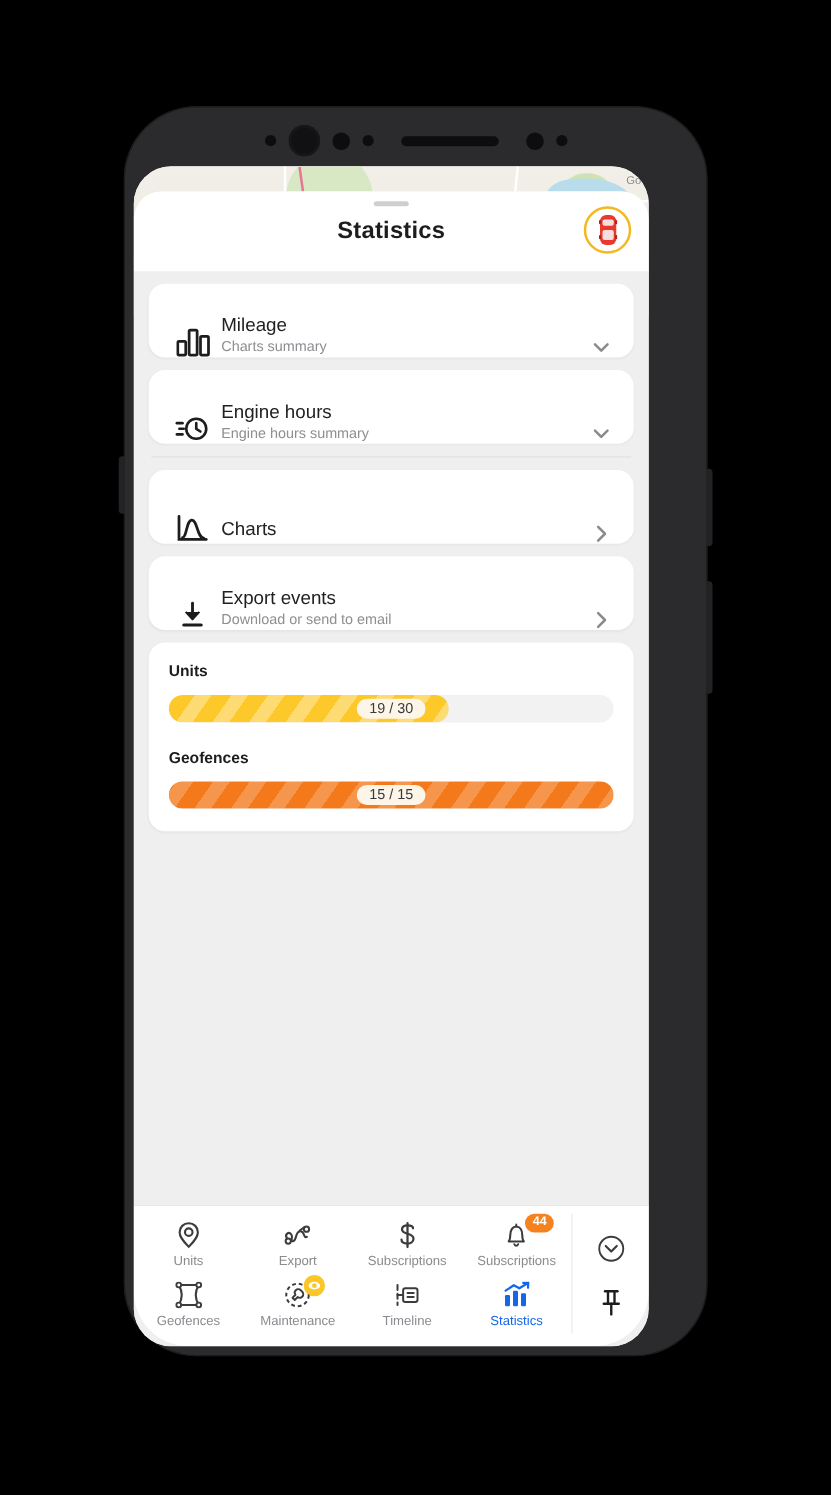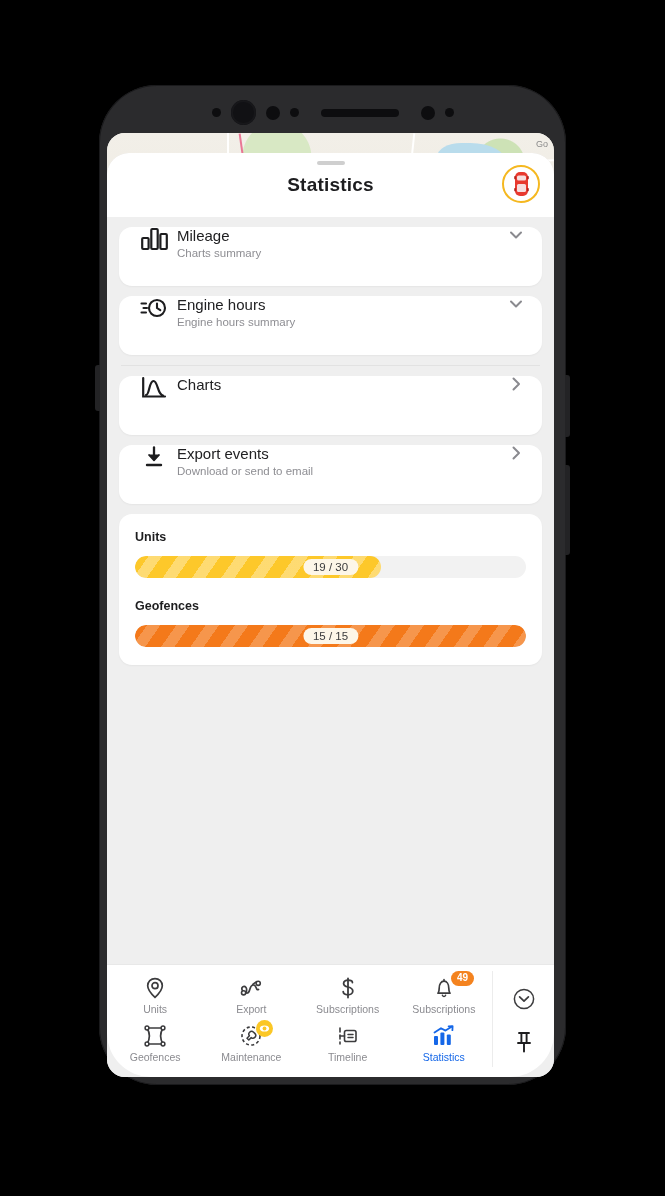--- a/index.html
+++ b/index.html
@@ -50,23 +50,23 @@
     width: 78px; height: 8px; background: #0d0d0f; border-radius: 5px;
   }
   .bezel-left, .bezel-right { display: flex; align-items: center; gap: 10px; }
   .bezel-left  { margin-right: 22px; }
   .bezel-right { margin-left: 22px; }
 
   
   #screen {
     position: absolute;
     left: 8px; top: 48px;
-    width: 447px; height: 944px;
+    width: 412px; height: 944px;
     background: #efefef;
-    border-radius: 18px;
+    border-radius: 30px;
     overflow: hidden;
     padding-left: 12px;
   }
   
   #map-layer {
     position: absolute; left: 0; top: 0; width: 100%; height: 120px;
     background:
       radial-gradient(circle at 12% 40%, #cfe3b8 0 26px, transparent 27px),
       radial-gradient(circle at 38% 20%, #d8e8c4 0 34px, transparent 35px),
       radial-gradient(circle at 70% 55%, #d3e6bd 0 30px, transparent 31px),
@@ -120,21 +120,21 @@
     background: #ffffff;
     display: flex; align-items: center; justify-content: center;
   }
 
   
   #list-area { padding: 10px 12px 0 12px; }
   .card {
     background: #ffffff;
     border-radius: 13px;
     height: 59px;
-    display: flex; align-items: flex-start;
+    display: flex; align-items: flex-end;
     padding: 0 14px 0 12px;
     margin-bottom: 10px;
     box-shadow: 0 1px 2px rgba(0,0,0,.045);
   }
   .card-icon {
     width: 46px; min-width: 46px;
     display: flex; align-items: center; justify-content: center;
     color: #1d1d1f;
   }
   .card-text { flex: 1; min-width: 0; }
@@ -425,21 +425,21 @@
               <div class="nav-label">Subscriptions</div>
             </div>
 
             <div class="nav-item">
               <div class="nav-icon">
                 <svg width="20" height="22" viewBox="0 0 20 22">
                   <path d="M4 16.2 C4 16.2 5.2 14.6 5.2 11.2 C5.2 7 7.2 4.2 10 4.2 C12.8 4.2 14.8 7 14.8 11.2 C14.8 14.6 16 16.2 16 16.2 Z" fill="none" stroke="#3c3c3e" stroke-width="1.7" stroke-linejoin="round"></path>
                   <path d="M8.4 18.3 C8.8 19.2 9.4 19.6 10 19.6 C10.6 19.6 11.2 19.2 11.6 18.3" fill="none" stroke="#3c3c3e" stroke-width="1.5" stroke-linecap="round"></path>
                   <path d="M10 2.6 V4.2" stroke="#3c3c3e" stroke-width="1.5" stroke-linecap="round"></path>
                 </svg>
-                <div class="nav-badge">49</div>
+                <div class="nav-badge">44</div>
               </div>
               <div class="nav-label">Subscriptions</div>
             </div>
           </div>
 
           <div class="nav-row">
             <div class="nav-item">
               <div class="nav-icon">
                 <svg width="22" height="22" viewBox="0 0 22 22">
                   <path d="M3 3 C6 8 6 14 3 19 M19 3 C16 8 16 14 19 19 M3 3 H19 M3 19 H19" fill="none" stroke="#3c3c3e" stroke-width="1.7" stroke-linejoin="round"></path>

